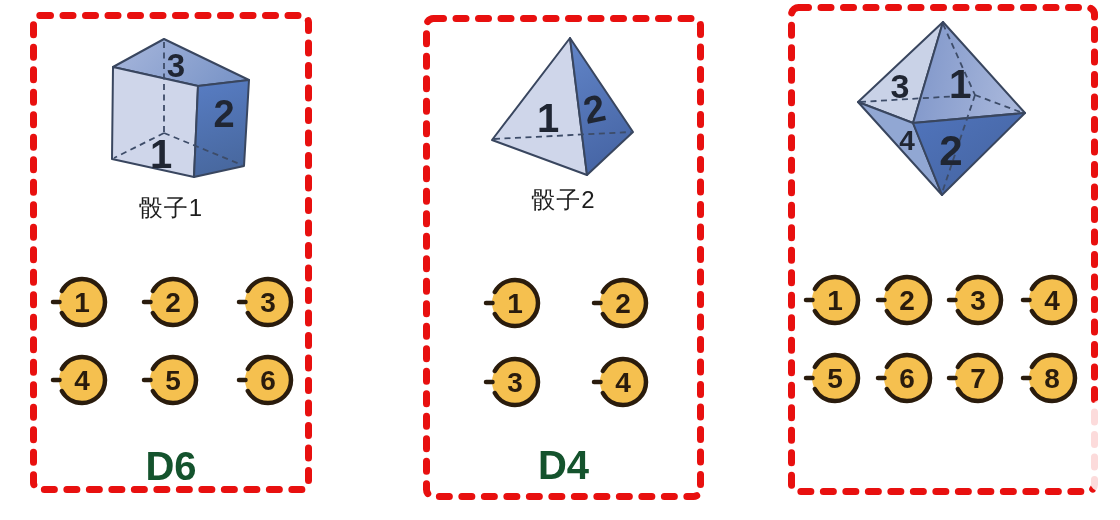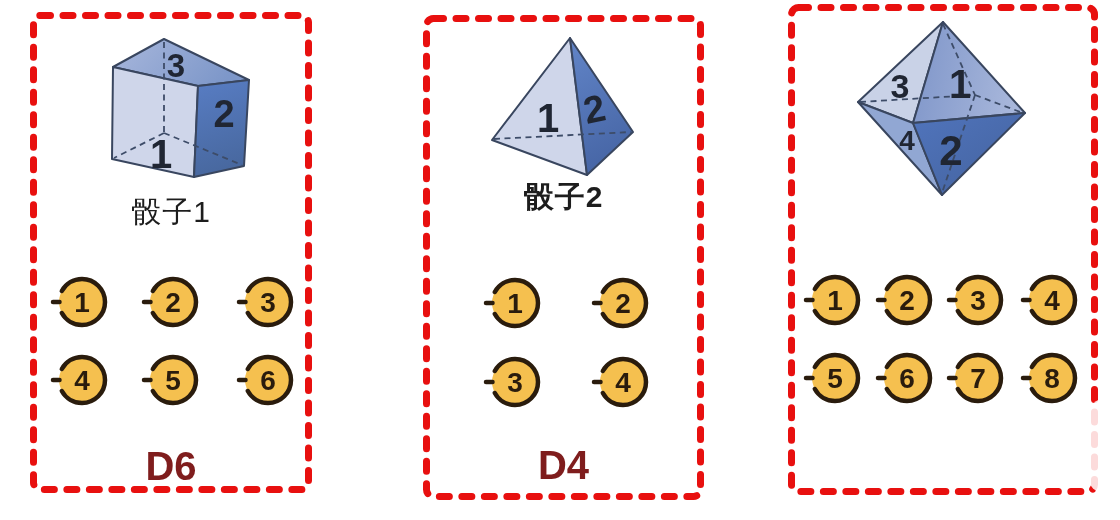--- a/index.html
+++ b/index.html
@@ -6,25 +6,25 @@
   .stage {
     position:relative; width:1120px; height:520px; background:#ffffff;
     overflow:hidden; font-family:"Liberation Sans","DejaVu Sans",sans-serif;
   }
   .panel { position:absolute; }
   .border-svg { position:absolute; left:0; top:0; }
   .die-svg { position:absolute; }
   .die-svg text, .coin text { font-family:"Liberation Sans","DejaVu Sans",sans-serif; }
   .die-name {
     position:absolute; left:0; right:0; text-align:center;
-    font-size:30px; line-height:1.2; color:#1d1d1d; letter-spacing:1px;
+    font-size:24px; line-height:1.2; color:#1d1d1d; letter-spacing:1px;
   }
   .die-code {
     position:absolute; left:0; right:0; text-align:center;
-    font-size:40px; line-height:1; font-weight:600; color:#7f1d1d;
+    font-size:40px; line-height:1; font-weight:600; color:#14532d;
   }
   .coin { position:absolute; width:58px; height:54px; }
   .overlay-card {
     position:absolute; background:rgba(255,255,255,0.85); border-radius:20px;
   }
   .overlay-tab {
     position:absolute; background:rgba(255,255,255,0.85); border-radius:9px;
   }
 </style>
 </head>
@@ -127,21 +127,21 @@
             <stop offset="1" stop-color="#4766a6"></stop>
         </linearGradient>
       </defs>
       <polygon points="85,3 7,105 102,140" fill="#cfd6ea" stroke="#39465f" stroke-width="2" stroke-linejoin="round"></polygon>
       <polygon points="85,3 102,140 148,97" fill="url(#tetRight)" stroke="#39465f" stroke-width="2" stroke-linejoin="round"></polygon>
       <path d="M9,104 L146,97" fill="none" stroke="#3d4c68" stroke-width="1.8" stroke-dasharray="6 4.5"></path>
       <text x="63" y="97" text-anchor="middle" font-size="40" font-weight="600" fill="#202633">1</text>
       <text x="110" y="87" text-anchor="middle" font-size="38" font-weight="600" fill="#202633" transform="rotate(-12 110 77)">2</text>
     </svg>
 
-    <div class="die-name" style="top:164px;font-weight:bold;">骰子2</div>
+    <div class="die-name" style="top:171px;">骰子2</div>
 
     <div class="coin" style="left:60px; top:261px;">
       <svg width="58" height="54" viewBox="0 0 58 54">
         <circle cx="32" cy="27" r="23" fill="#f5c04f"></circle>
         <circle cx="32" cy="27" r="23" fill="none" stroke="#2a1c0d" stroke-width="4.5" pathLength="100" stroke-dasharray="42 16 42 0" stroke-linecap="round"></circle>
         <line x1="3" y1="27" x2="9.5" y2="27" stroke="#2a1c0d" stroke-width="4.5" stroke-linecap="round"></line>
         <text x="32" y="37" text-anchor="middle" font-size="28" font-weight="bold" fill="#2a1c0d">1</text>
       </svg>
     </div>
     <div class="coin" style="left:168px; top:261px;">

